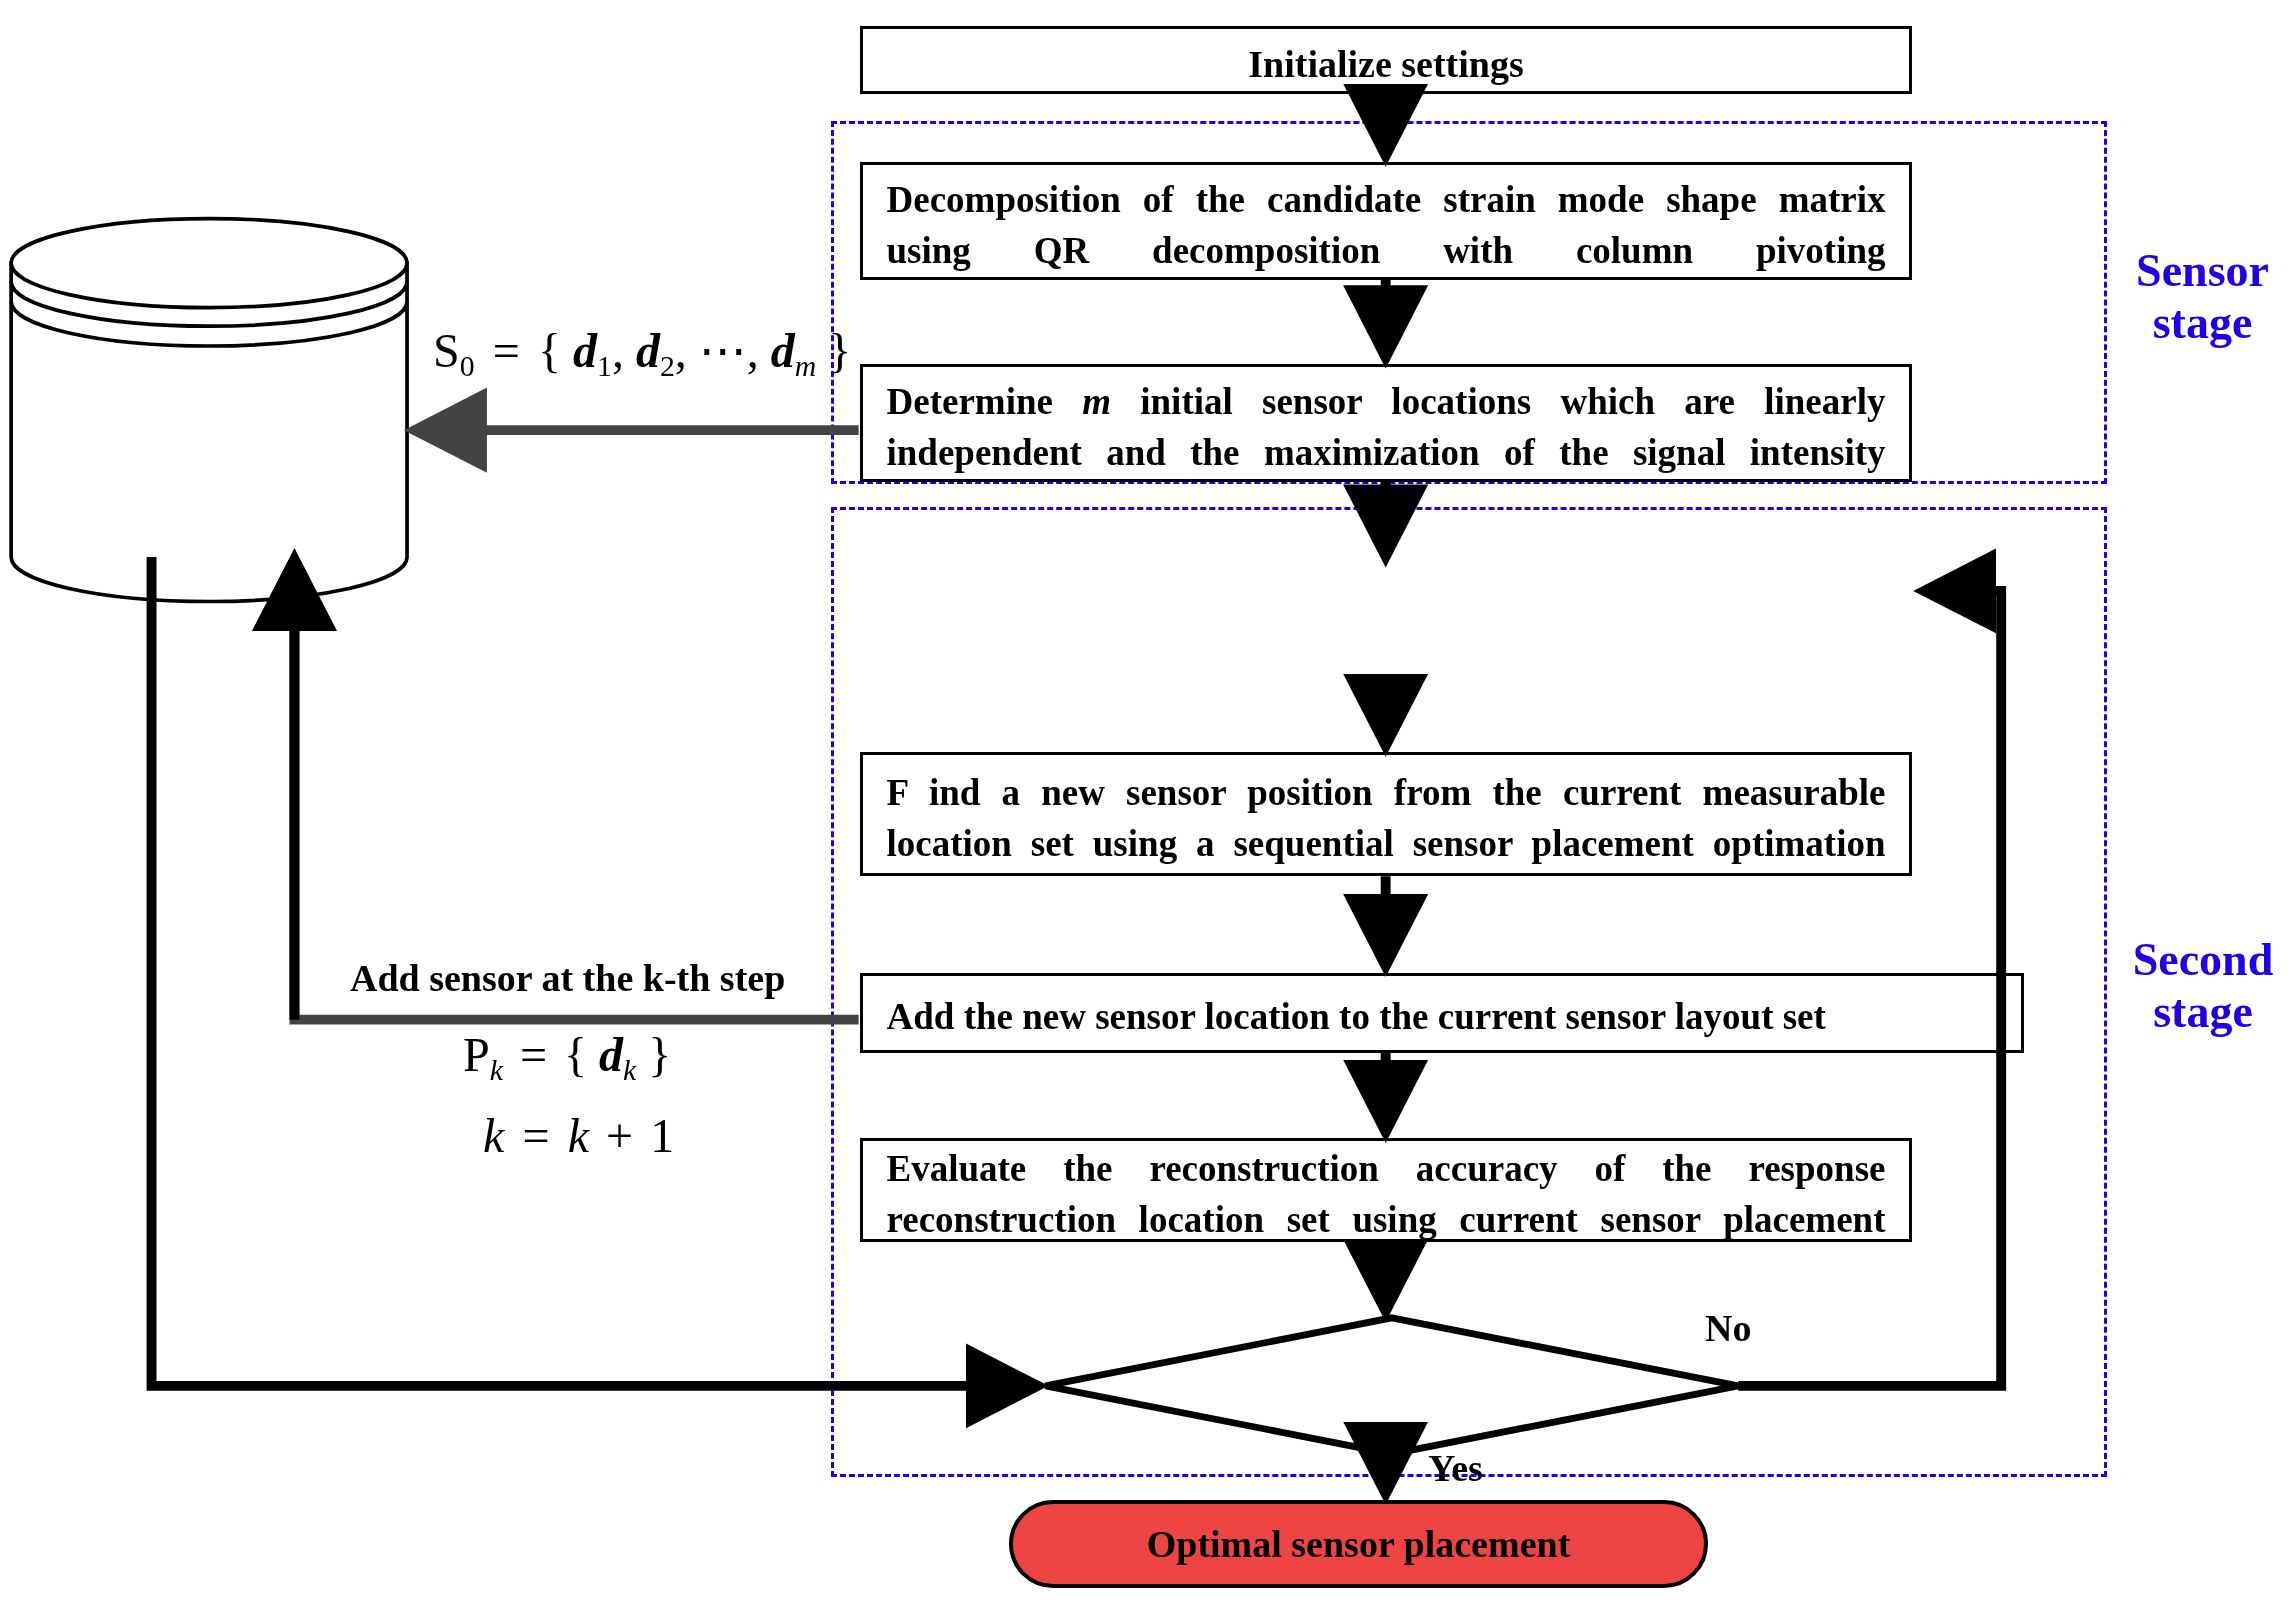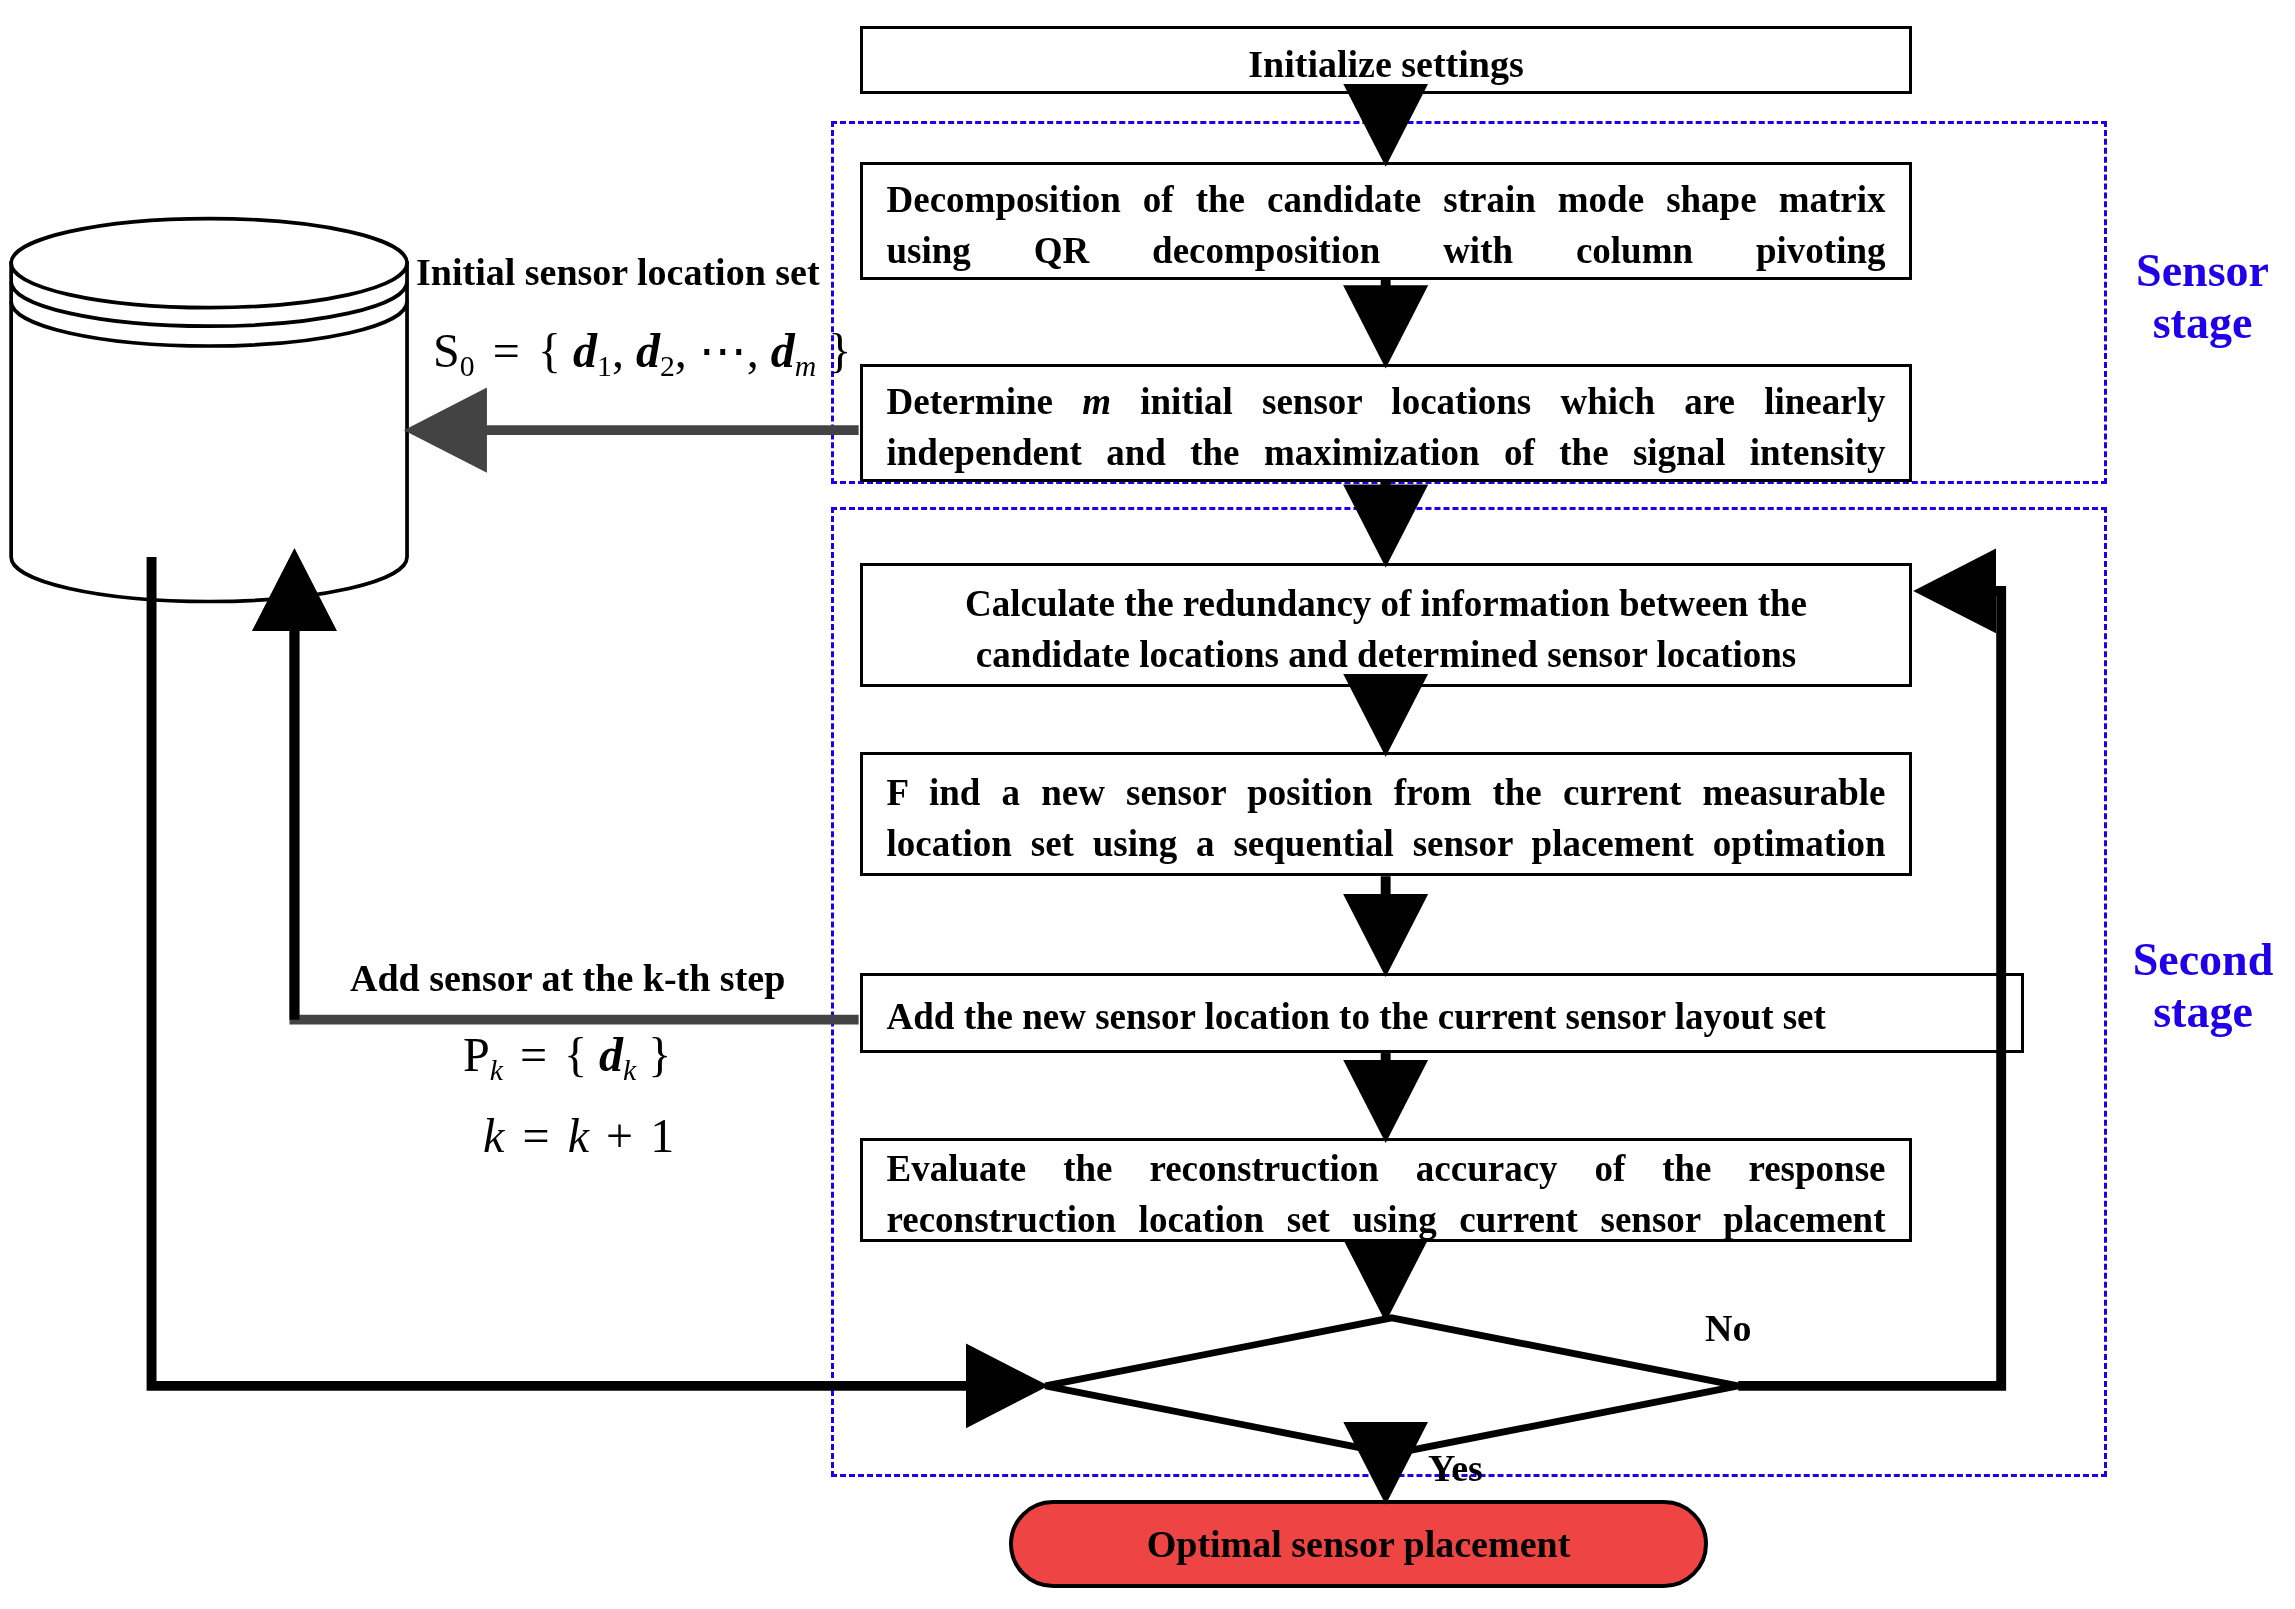--- a/index.html
+++ b/index.html
@@ -82,23 +82,20 @@
   <div class="box just" style="left:860px;top:364px;width:1052px;height:118px;font-size:37px;">
     <span class="txt">
       <span>Determine </span><span class="it">m</span><span> initial sensor locations which are linearly independent and the maximization of the signal intensity</span>
     </span>
   </div>
 
   <div class="box just" style="left:860px;top:162px;width:1052px;height:118px;font-size:37px;">
     <span class="txt">Decomposition of the candidate strain mode shape matrix using QR decomposition with column pivoting</span>
   </div>
 
-  <div class="box ctr" style="left:860px;top:563px;width:1052px;height:124px;font-size:37px;">
-    <span class="txt">Calculate the redundancy of information  between the candidate locations and determined sensor locations</span>
-  </div>
 
   <div class="box just" style="left:860px;top:752px;width:1052px;height:124px;font-size:37px;">
     <span class="txt">F ind a new sensor position from the current measurable location set using a sequential sensor placement optimation</span>
   </div>
 
   <div class="box lft" style="left:860px;top:973px;width:1164px;height:80px;font-size:37px;">
     <span class="txt">Add the new sensor location to the current sensor layout set</span>
   </div>
 
   <div class="box just" style="left:860px;top:1138px;width:1052px;height:104px;font-size:37px;">
@@ -126,23 +123,20 @@
   <div class="cyl-text" style="left:12.4px;top:495px;width:396px;font-size:46px;">
     <span>
       <span>S</span><sub class="it">k</sub>
       <span style="padding:0 6.2px">=</span>
       <span>S</span><sub>0</sub>
       <span style="padding:0 7.4px">∪</span>
       <span>P</span><sub>k</sub>
     </span>
   </div>
 
-  <div class="lab" style="left:416px;top:250px;font-size:38px;">
-    <span>Initial sensor location set</span>
-  </div>
   <div class="eq" style="left:433px;top:322px;font-size:48px;">
     <span>S</span><sub>0</sub>
     <span style="padding:0 6.2px">=</span>
     <span>{</span>
     <span class="it" style="font-weight:bold">d</span><sub>1</sub><span>,</span>
     <span class="it" style="font-weight:bold">d</span><sub>2</sub><span>,</span>
     <span>⋯</span><span>,</span>
     <span class="it" style="font-weight:bold">d</span><sub class="it">m</sub>
     <span>}</span>
   </div>

